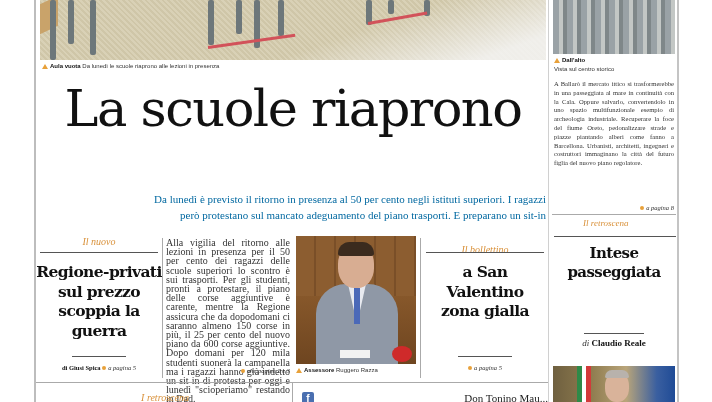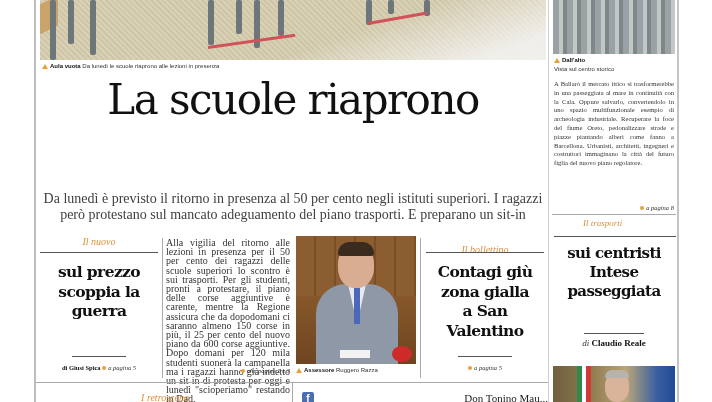--- a/index.html
+++ b/index.html
@@ -24,27 +24,27 @@
   .photo-top .leg { position:absolute; top:0; width:6px; background:#6d777a; border-radius:2px; }
   .photo-top .tape { position:absolute; height:3px; background:#d2525a; transform-origin:left center; }
   .photo-top .desk { position:absolute; left:0; top:0; width:18px; height:30px; background:#c9a36a; transform:skewY(-25deg); }
 
   .caption { position:absolute; font-family:"Liberation Sans","DejaVu Sans",sans-serif; font-size:6px; color:#333; white-space:nowrap; }
   .caption b { font-weight:bold; color:#111; }
   .tri { display:inline-block; width:0; height:0; border-left:3px solid transparent; border-right:3px solid transparent; border-bottom:5px solid #e8a13a; margin-right:2px; vertical-align:-1px; }
   .dot { display:inline-block; width:4px; height:4px; border-radius:50%; background:#e8a13a; margin-right:2px; vertical-align:0; }
 
   .headline {
-    position:absolute; left:40px; top:78px; width:506px; text-align:center;
+    position:absolute; left:40px; top:87px; width:506px; text-align:center;
     font-family:"DejaVu Serif","Liberation Serif",serif; font-weight:normal;
-    font-size:42px; line-height:44px; letter-spacing:-1.5px; color:#111;
+    font-size:51px; line-height:44px; letter-spacing:-1.5px; color:#111;
   }
   .subhead {
-    position:absolute; left:40px; top:191px; width:506px; text-align:center;
-    font-size:14px; line-height:16px; color:#404040;
+    position:absolute; left:40px; top:191px; width:506px; text-align:right;
+    font-size:11px; line-height:16px; color:#0369a1;
   }
 
   .kicker { position:absolute; font-style:italic; color:#d9913a; font-size:10px; text-align:center; }
   .rule { position:absolute; height:1px; background:#555; }
   .rule.light { background:#aaa; }
   .box-title { position:absolute; text-align:center; font-family:"DejaVu Serif","Liberation Serif",serif; font-weight:bold; color:#111; letter-spacing:-0.6px; }
   .byline { position:absolute; text-align:center; font-size:6.5px; color:#333; font-style:italic; }
   .byline b { font-style:normal; color:#111; }
 
   .bodytext { position:absolute; font-size:10px; line-height:9.2px; color:#333; text-align:justify; }
@@ -108,20 +108,21 @@
   <div>La scuole riaprono</div>
 </div>
 <div class="subhead">
   <div>Da lunedì è previsto il ritorno in presenza al 50 per cento negli istituti superiori. I ragazzi</div>
   <div>però protestano sul mancato adeguamento del piano trasporti. E preparano un sit-in</div>
 </div>
 
 <div class="kicker" style="left:40px;top:236px;width:118px">Il nuovo</div>
 <div class="rule" style="left:40px;top:252px;width:118px"></div>
 <div class="box-title" style="left:36px;top:262px;width:126px;font-size:15.5px;line-height:19.5px">
+  <div>Regione-privati</div>
   <div>sul prezzo</div>
   <div>scoppia la guerra</div>
 </div>
 <div class="rule" style="left:72px;top:356px;width:54px"></div>
 <div class="byline" style="left:40px;top:364px;width:118px">
   <b>di Giusi Spica</b> <span class="dot"></span><span>a pagina 5</span>
 </div>
 <div class="rule light" style="left:162px;top:238px;width:1px;height:140px"></div>
 
 <div class="bodytext" style="left:166px;top:238px;width:124px">Alla vigilia del ritorno alle lezioni in presenza per il 50 per cento dei ragazzi delle scuole superiori lo scontro è sui trasporti. Per gli studenti, pronti a protestare, il piano delle corse aggiuntive è carente, mentre la Regione assicura che da dopodomani ci saranno almeno 150 corse in più, il 25 per cento del nuovo piano da 600 corse aggiuntive. Dopo domani per 120 mila studenti suonerà la campanella ma i ragazzi hanno già indetto un sit in di protesta per oggi e lunedì "scioperiamo" restando in Dad.</div>
@@ -140,23 +141,22 @@
   <div class="red"></div>
 </div>
 <div class="caption" style="left:296px;top:367px">
   <span class="tri"></span><b>Assessore</b> <span>Ruggero Razza</span>
 </div>
 <div class="rule light" style="left:420px;top:238px;width:1px;height:140px"></div>
 
 <div class="kicker" style="left:424px;top:244px;width:122px">Il bollettino</div>
 <div class="rule" style="left:426px;top:252px;width:118px"></div>
 <div class="box-title" style="left:422px;top:262px;width:126px;font-size:15.5px;line-height:19.5px">
-  <div>Contagi giù</div>
+  <div>a San Valentino</div>
   <div>zona gialla</div>
-  <div>a San Valentino</div>
 </div>
 <div class="rule" style="left:458px;top:356px;width:54px"></div>
 <div class="byline" style="left:424px;top:364px;width:122px">
   <span class="dot"></span><span>a pagina 5</span>
 </div>
 
 <div class="rule light" style="left:36px;top:382px;width:512px"></div>
 <div class="rule light" style="left:292px;top:382px;width:1px;height:20px"></div>
 <div class="bottom-kicker">I retroscena</div>
 <div class="fb-icon">f</div>
@@ -165,24 +165,23 @@
 <div class="photo-city"></div>
 <div class="caption" style="left:554px;top:57px;font-weight:bold">
   <span class="tri"></span><b>Dall'alto</b>
 </div>
 <div class="caption" style="left:554px;top:66px">Vista sul centro storico</div>
 <div class="bodytext" style="left:554px;top:80px;width:120px;font-size:6.6px;line-height:8.8px">A Ballarò il mercato ittico si trasformerebbe in una passeggiata al mare in continuità con la Cala. Oppure salvarlo, convertendolo in uno spazio multifunzionale esempio di archeologia industriale. Recuperare la foce del fiume Oreto, pedonalizzare strade e piazze piantando alberi come fanno a Barcellona. Urbanisti, architetti, ingegneri e costruttori immaginano la città del futuro figlia del nuovo piano regolatore.</div>
 <div class="byline" style="left:554px;top:204px;width:120px;text-align:right">
   <span class="dot"></span><span>a pagina 8</span>
 </div>
 <div class="rule light" style="left:552px;top:214px;width:124px"></div>
-<div class="kicker" style="left:553px;top:218px;width:122px;font-size:9px;text-align:left;padding-left:30px;box-sizing:border-box">Il trasporti</div>
+<div class="kicker" style="left:553px;top:218px;width:122px;font-size:9px;text-align:left;padding-left:30px;box-sizing:border-box">Il retroscena</div>
 <div class="rule" style="left:554px;top:236px;width:122px"></div>
 <div class="box-title" style="left:550px;top:244px;width:128px;font-size:15px;line-height:19px">
-  <div>sui centristi</div>
   <div>Intese passeggiata</div>
 </div>
 <div class="rule" style="left:584px;top:333px;width:60px"></div>
 <div class="byline" style="left:553px;top:338px;width:122px;font-size:9px">
   <span>di</span> <b>Claudio Reale</b>
 </div>
 <div class="photo-draghi">
   <div class="flagg"></div>
   <div class="face"></div>
   <div class="hairg"></div>

